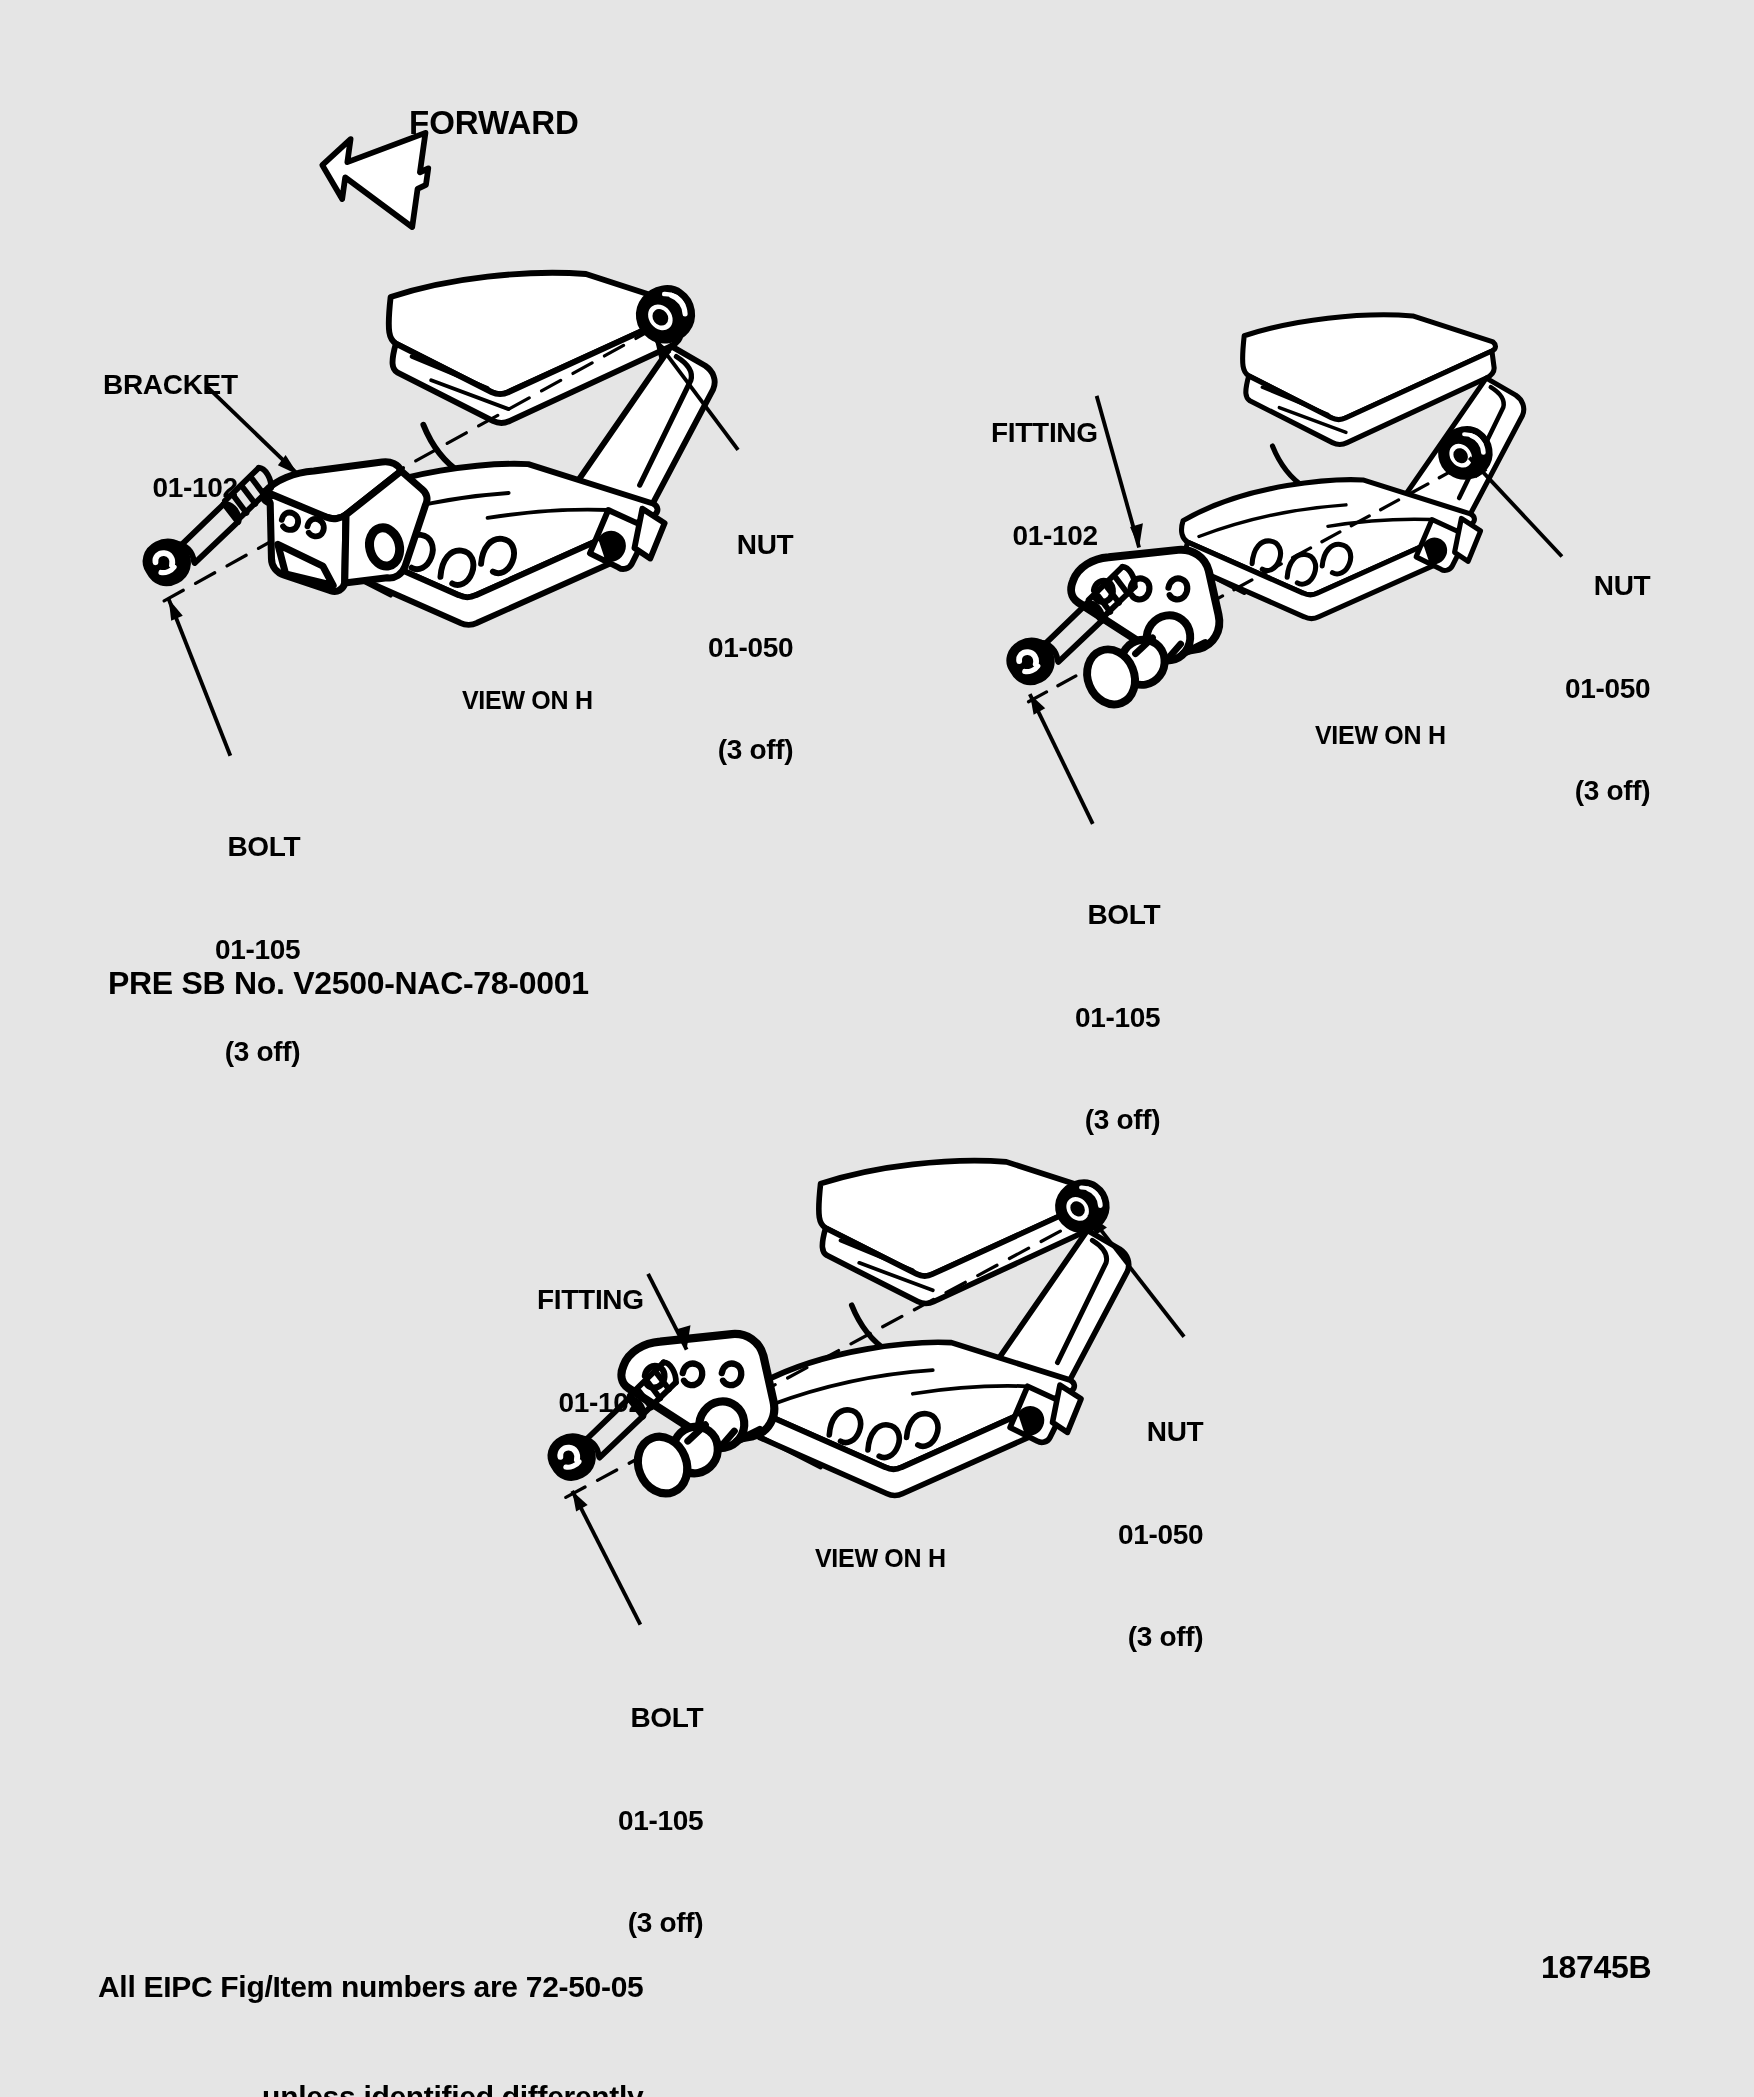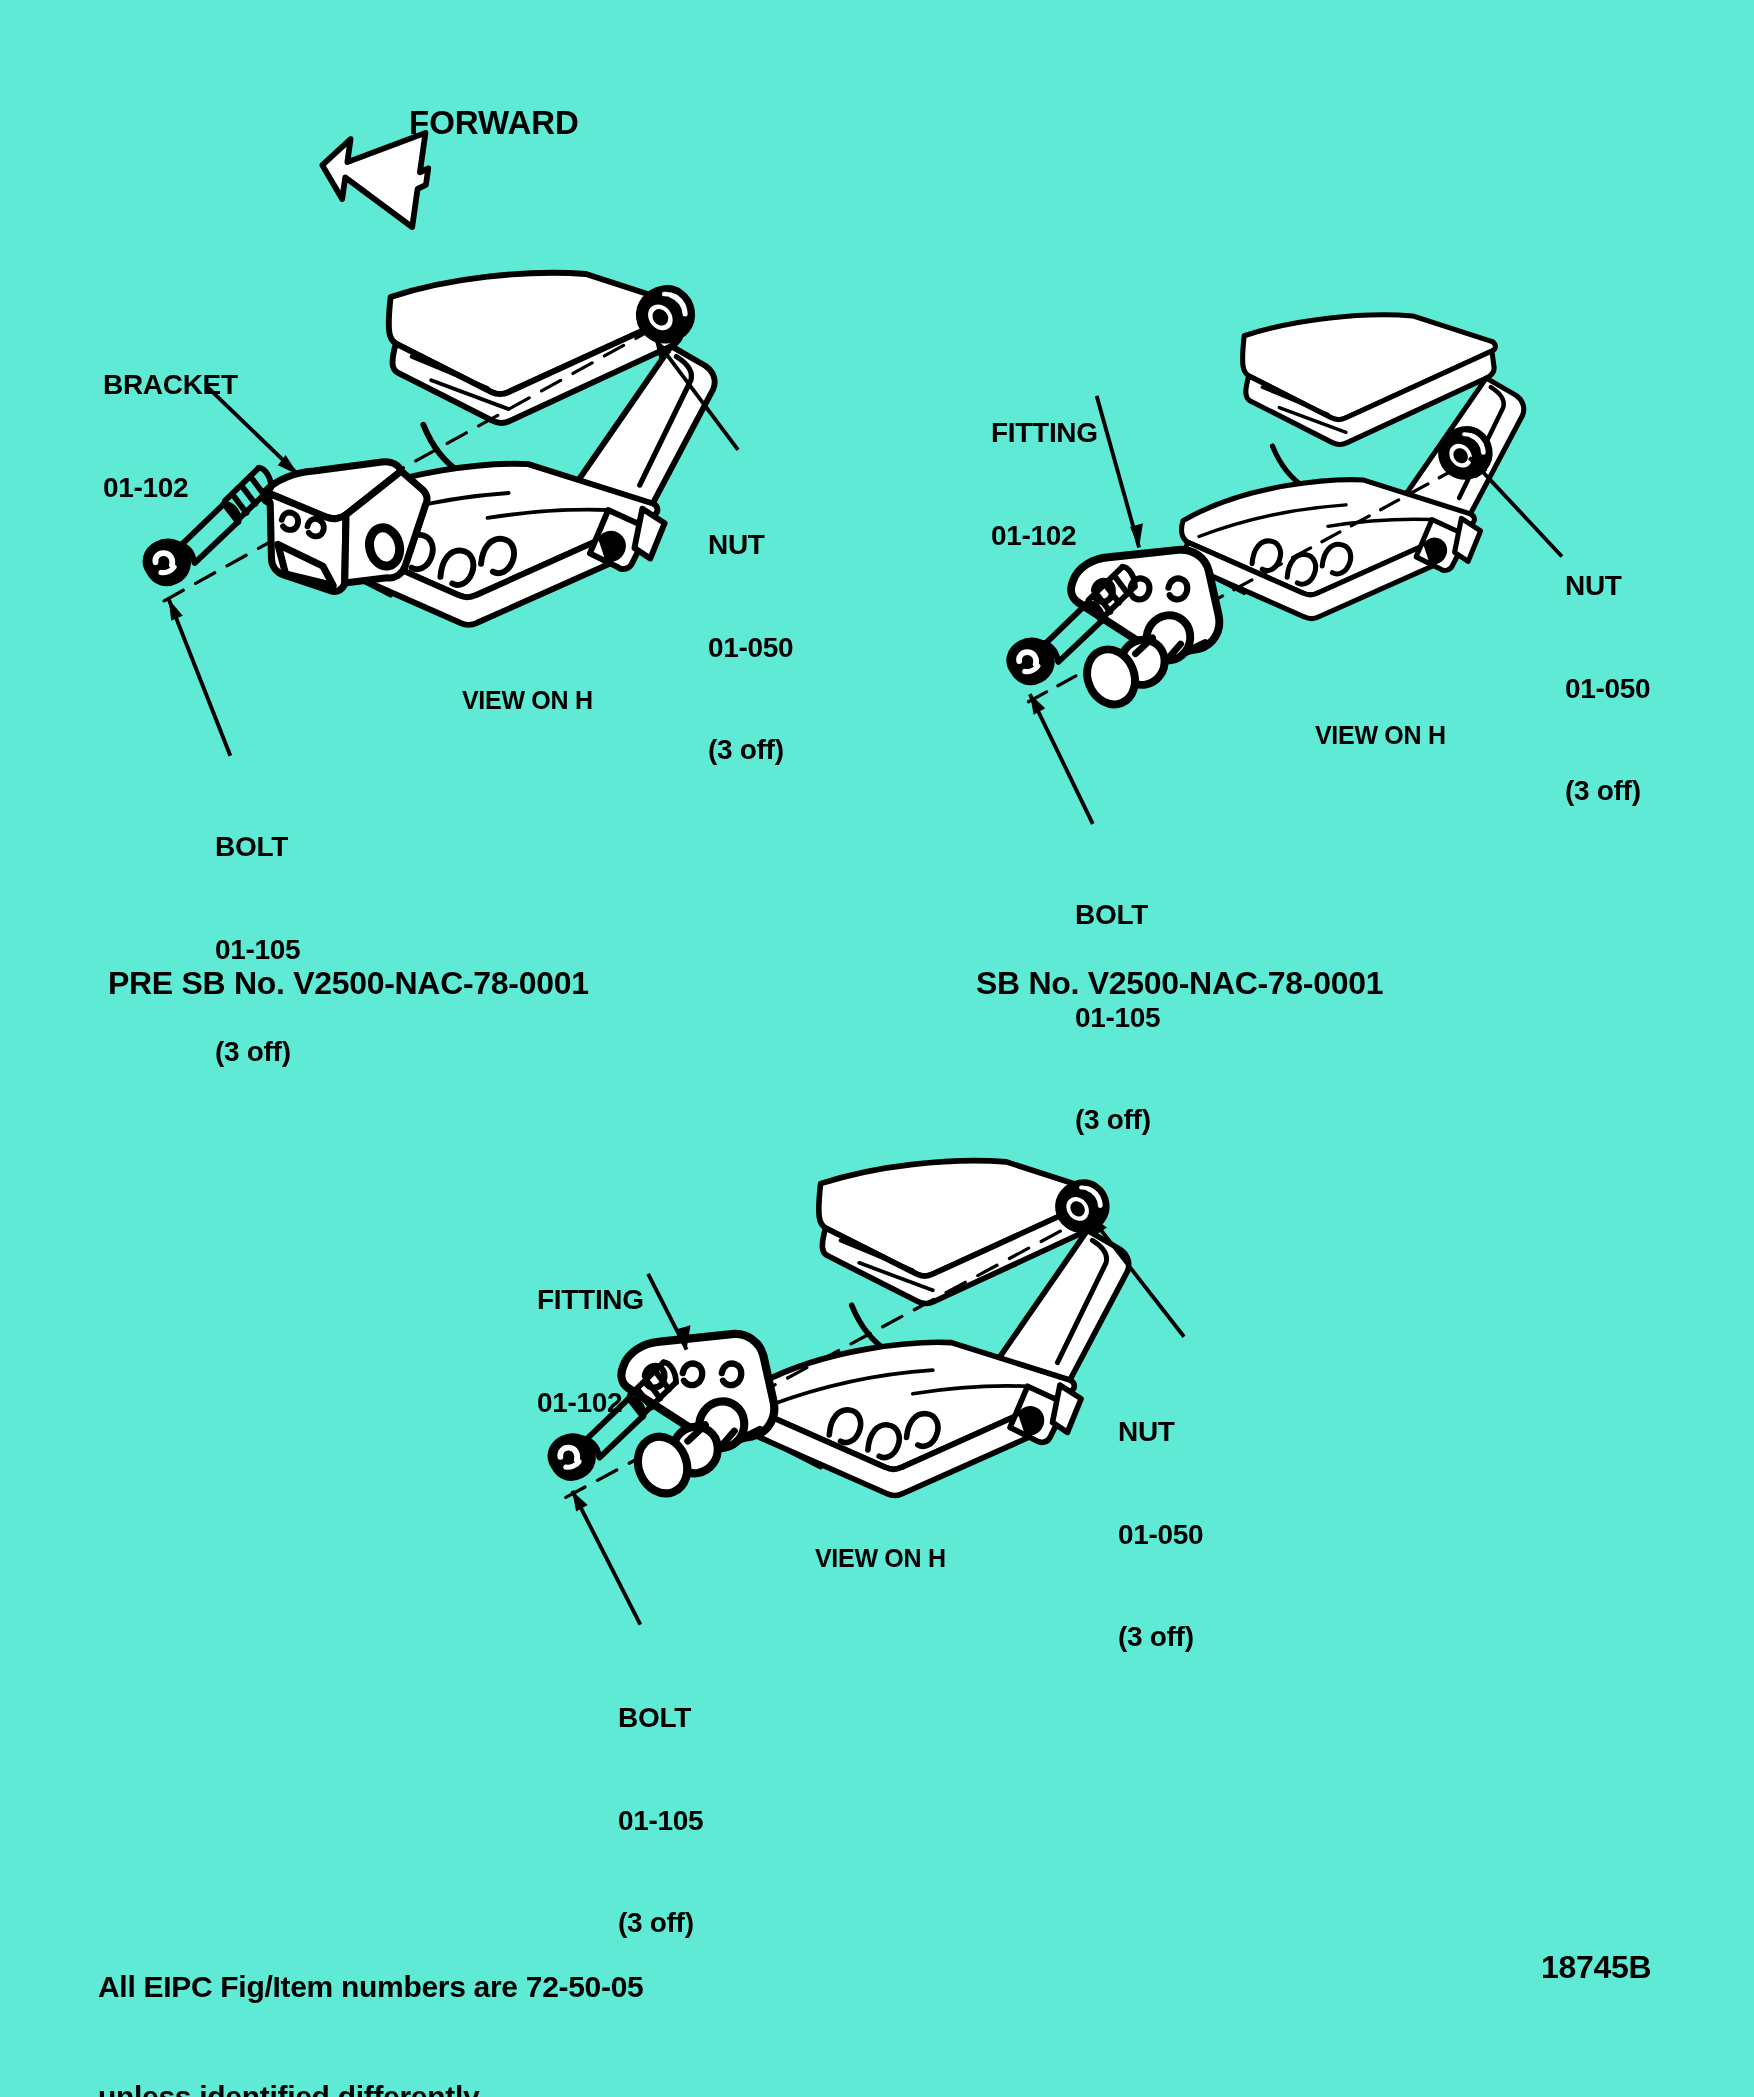--- a/index.html
+++ b/index.html
@@ -12,21 +12,22 @@
     width: 1755px;
     height: 2097px;
     position: relative;
     font-family: "Liberation Sans", sans-serif;
     color: #000000;
     overflow: hidden;
   }
   .sheet {
     position: absolute;
     inset: 0;
-    background: #5eead4;
+    background: #e5e5e5;
+    text-align: right;
   }
   
   .lbl {
     position: absolute;
     font-family: "Liberation Sans", sans-serif;
     font-weight: 700;
     color: #000000;
     line-height: 1.22;
     white-space: pre;
     letter-spacing: -0.3px;
@@ -316,21 +317,20 @@
   </div>
 
   <div class="lbl t-part" style="left:1075px; top:830px;">
     <span class="sub">BOLT</span>
     <span class="sub">01-105</span>
     <span class="sub">(3 off)</span>
   </div>
 
   <div class="lbl t-view" style="left:1315px; top:720px;">VIEW ON H</div>
 
-  <div class="lbl t-cap" style="left:976px; top:964px;">SB No. V2500-NAC-78-0001</div>
 
   <div class="lbl t-part" style="left:537px; top:1215px;">
     <span class="sub">FITTING</span>
     <span class="sub">01-102</span>
   </div>
 
   <div class="lbl t-part" style="left:1118px; top:1347px;">
     <span class="sub">NUT</span>
     <span class="sub">01-050</span>
     <span class="sub">(3 off)</span>

